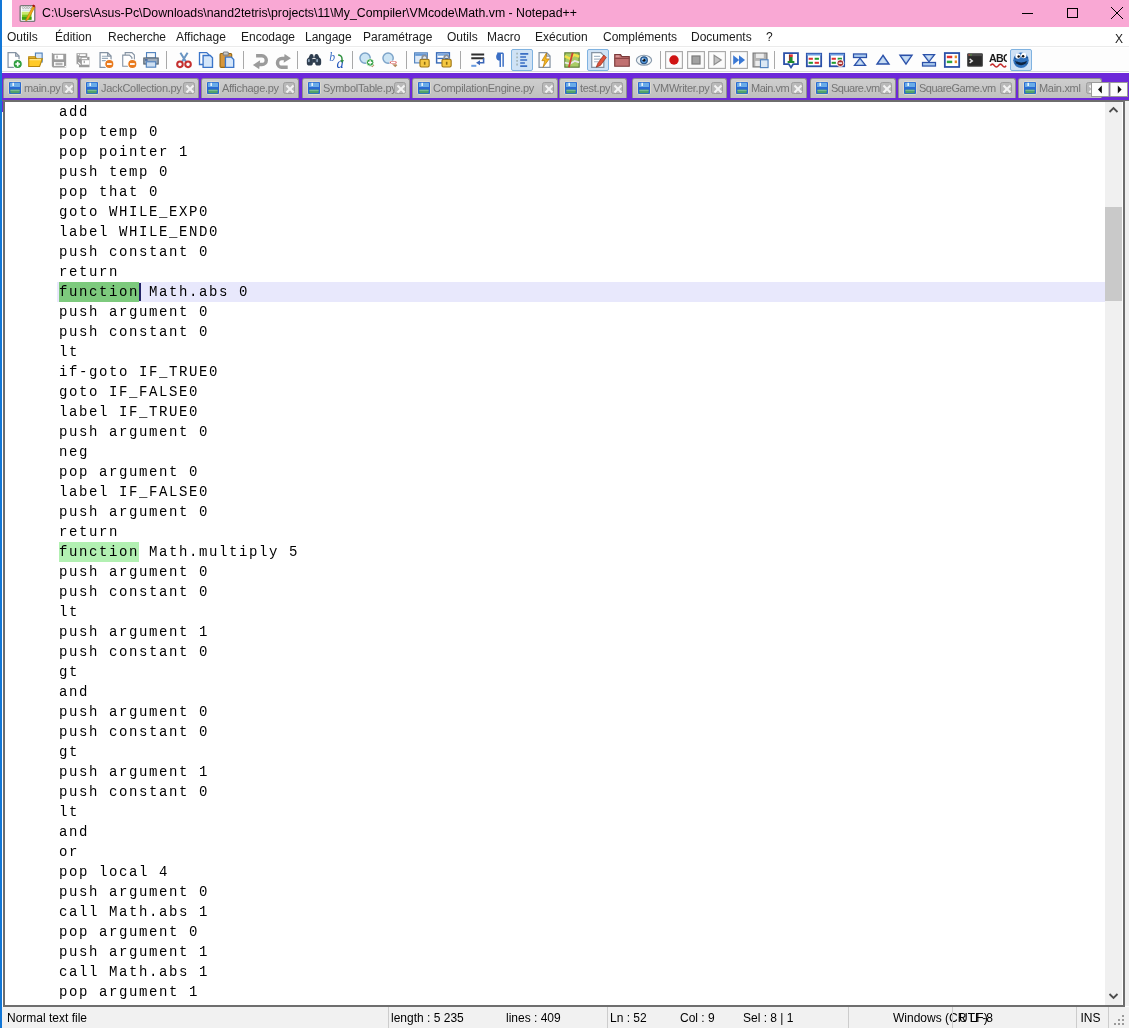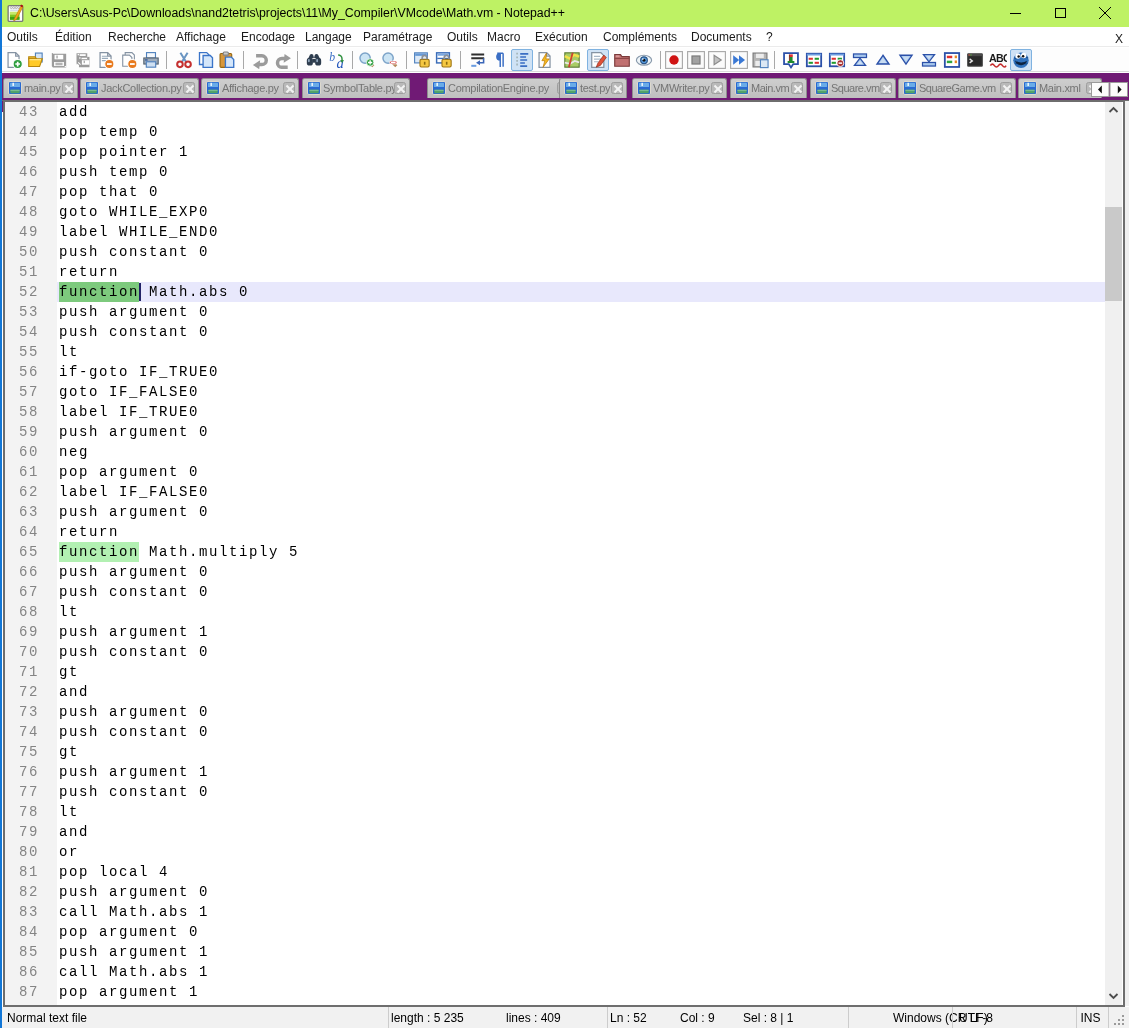--- a/index.html
+++ b/index.html
@@ -2,32 +2,32 @@
 <html><head>
 <meta charset="utf-8">
 <style>
 * { margin:0; padding:0; box-sizing:border-box; }
 html,body { width:1129px; height:1028px; overflow:hidden; }
 body { font-family:"Liberation Sans", sans-serif; background:#fff; position:relative; }
 #win { position:absolute; left:0; top:0; width:1129px; height:1028px; background:#fff; }
 #blueborder { position:absolute; left:0; top:0; width:2px; height:1028px; background:#1277d7; z-index:50; }
 .abs { position:absolute; }
 
-#titlebar { position:absolute; left:0; top:0; right:0; height:27px; background:#bef264; }
+#titlebar { position:absolute; left:12px; top:0; right:0; height:27px; background:#f9a8d4; }
 #title-text { position:absolute; left:30px; top:6px; font-size:12.3px; color:#000; white-space:pre; }
 
 #menubar { position:absolute; left:0; top:27px; right:0; height:20px; background:#fff; border-bottom:1px solid #ebebeb; }
 .menuitem { position:absolute; top:3px; font-size:12px; color:#1a1a1a; }
 
 #toolbar { position:absolute; left:0; top:48px; right:0; height:24px; background:#fdfdfd; border-bottom:1px solid #dadada; }
 .tbico { position:absolute; top:4px; width:16px; height:16px; transform:scale(1.12); transform-origin:center; }
 .tbsep { position:absolute; top:3px; width:1px; height:18px; background:#a8a8a8; }
 .tbbox { position:absolute; top:1px; width:22px; height:22px; background:#cfe2f5; border:1px solid #7fb2e0; border-radius:2px; }
 
-#tabbar { position:absolute; left:0; top:73px; right:0; height:39px; background:#701a75; }
+#tabbar { position:absolute; left:0; top:73px; right:0; height:39px; background:#6d28d9; }
 .tab { position:absolute; top:4.5px; height:20px; background:linear-gradient(#cecece,#bfbfbf); border:1px solid #8e8e8e; border-bottom:none; border-radius:2.5px 2.5px 0 0; }
 .tabtxt { position:absolute; left:20px; top:3px; font-size:11px; letter-spacing:-0.3px; color:#747474; white-space:nowrap; }
 .tabx { position:absolute; right:3px; top:3.5px; width:12px; height:12px; background:#b9b9b9; border:1px solid #9e9e9e; border-radius:2.5px; }
 .tabx:before, .tabx:after { content:""; position:absolute; left:1px; top:5px; width:10px; height:2px; background:#f2f2f2; }
 .tabx:before { transform:rotate(45deg); }
 .tabx:after { transform:rotate(-45deg); }
 .floppy { position:absolute; left:4px; top:2.5px; width:14px; height:14px; }
 #tabbar-border { position:absolute; left:0; top:100px; right:0; height:1px; background:#6e6e6e; }
 
 #editor-outer { position:absolute; left:3px; top:101px; width:1122px; height:906px; background:#fff; border:1px solid #6e6e6e; border-left-width:2px; border-right-width:2px; border-bottom-width:2px; }
@@ -392,21 +392,21 @@
           <rect x="0.5" y="0.5" width="13" height="13" rx="1.5" fill="#2a6ad0" stroke="#e8e0ce" stroke-opacity="0.9"></rect>
           <rect x="1.6" y="1.6" width="10.8" height="11" fill="#2a6ad0"></rect>
           <rect x="2" y="1.8" width="10" height="4.2" fill="#6aace8" rx="0.5"></rect>
           <rect x="4.4" y="1.8" width="1.6" height="3.2" fill="#fff" opacity="0.85"></rect>
           <rect x="2.4" y="8.8" width="9.2" height="3.4" fill="#4fa268" rx="0.5"></rect>
           <rect x="2.4" y="8.8" width="9.2" height="1.3" fill="#79bd8e"></rect>
         </svg>
         <div class="tabtxt">SymbolTable.py</div>
         <div class="tabx"></div>
       </div>
-      <div class="tab" style="left:427px;width:146px">
+      <div class="tab" style="left:412px;width:146px">
         <svg class="floppy" viewBox="0 0 14 14">
           <rect x="0.5" y="0.5" width="13" height="13" rx="1.5" fill="#2a6ad0" stroke="#e8e0ce" stroke-opacity="0.9"></rect>
           <rect x="1.6" y="1.6" width="10.8" height="11" fill="#2a6ad0"></rect>
           <rect x="2" y="1.8" width="10" height="4.2" fill="#6aace8" rx="0.5"></rect>
           <rect x="4.4" y="1.8" width="1.6" height="3.2" fill="#fff" opacity="0.85"></rect>
           <rect x="2.4" y="8.8" width="9.2" height="3.4" fill="#4fa268" rx="0.5"></rect>
           <rect x="2.4" y="8.8" width="9.2" height="1.3" fill="#79bd8e"></rect>
         </svg>
         <div class="tabtxt">CompilationEngine.py</div>
         <div class="tabx"></div>
@@ -486,67 +486,20 @@
       <svg class="abs" style="left:1091px;top:8.5px" width="38" height="15" viewBox="0 0 38 15">
 <rect x="0.5" y="0.5" width="17.5" height="14" fill="#fcfcfc" stroke="#9a9a9a"></rect>
 <rect x="19" y="0.5" width="17.5" height="14" fill="#fcfcfc" stroke="#9a9a9a"></rect>
 <path d="M10.8 3.5 L7 7.5 L10.8 11.5 Z" fill="#111"></path>
 <path d="M26.8 3.5 L30.6 7.5 L26.8 11.5 Z" fill="#111"></path>
 </svg>
     </div>
   <div id="tabbar-border"></div>
   <div id="editor-outer"></div>
   <div id="rightstrip"></div>
-  <div id="gutter">
-      <pre id="gutter-pre">43
-44
-45
-46
-47
-48
-49
-50
-51
-52
-53
-54
-55
-56
-57
-58
-59
-60
-61
-62
-63
-64
-65
-66
-67
-68
-69
-70
-71
-72
-73
-74
-75
-76
-77
-78
-79
-80
-81
-82
-83
-84
-85
-86
-87</pre>
-    </div>
   <div id="curline"></div>
   <div id="sel-green"></div>
   <div id="smart-green"></div>
   <div id="code">add
 pop temp 0
 pop pointer 1
 push temp 0
 pop that 0
 goto WHILE_EXP0
 label WHILE_END0

